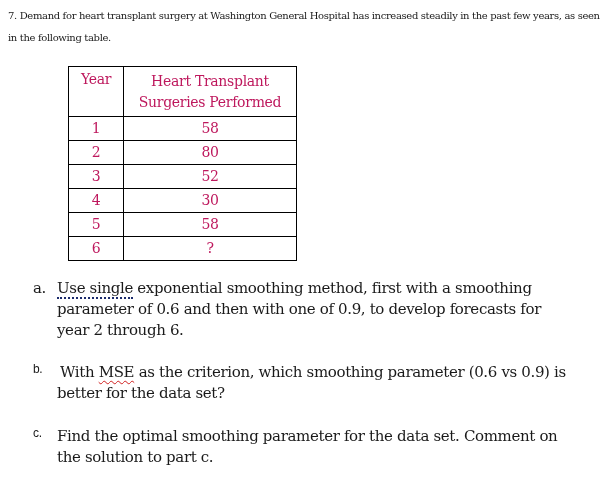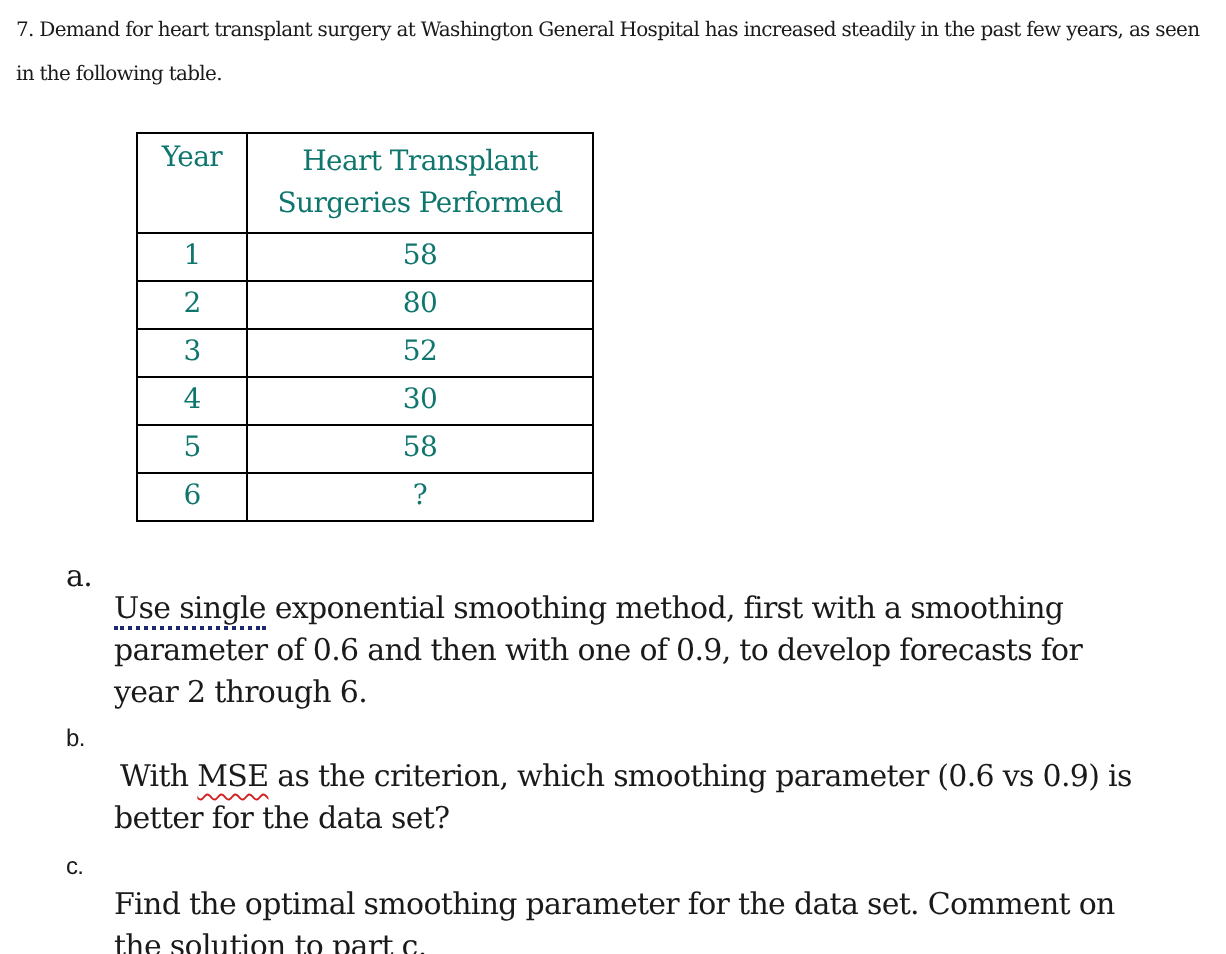--- a/index.html
+++ b/index.html
@@ -12,31 +12,31 @@
       position: absolute; left: 8px; top: 5px; width: 600px;
       font-size: 10px; line-height: 22px; letter-spacing: -0.35px;
     }
     table.data {
       position: absolute; left: 68px; top: 66px;
       border-collapse: collapse;
       font-size: 14px; letter-spacing: -0.3px;
     }
     table.data th, table.data td {
       border: 1px solid #000; text-align: center; font-weight: normal;
-      padding: 0; color: #0f766e;
+      padding: 0; color: #be185d;
     }
     table.data th.c1 { width: 54px; height: 45px; vertical-align: top; padding-top: 4px; }
     table.data th.c2 { width: 172px; height: 45px; line-height: 21px; padding-top: 1px; margin-top: 21px; }
     table.data td { height: 23px; line-height: 23px; }
     .item {
       position: absolute; font-size: 15px; line-height: 21px; letter-spacing: -0.35px;
     }
     .item .marker { position: absolute; left: 0; top: 0; }
     .item .marker.sans { font-family: "Liberation Sans", sans-serif; font-size: 12px; top: -3px; }
-    .item .text { position: absolute; left: 24px; top: 16px; width: 520px; }
+    .item .text { position: absolute; left: 24px; top: 0; width: 520px; }
     .dotted { border-bottom: 2px dotted #1a2a6c; }
     .squiggle {
       text-decoration: underline wavy #d02020; text-decoration-thickness: 1px;
       text-underline-offset: 3px;
       margin-top: 29px;
     }
   </style>
 </head>
 <body>
 

